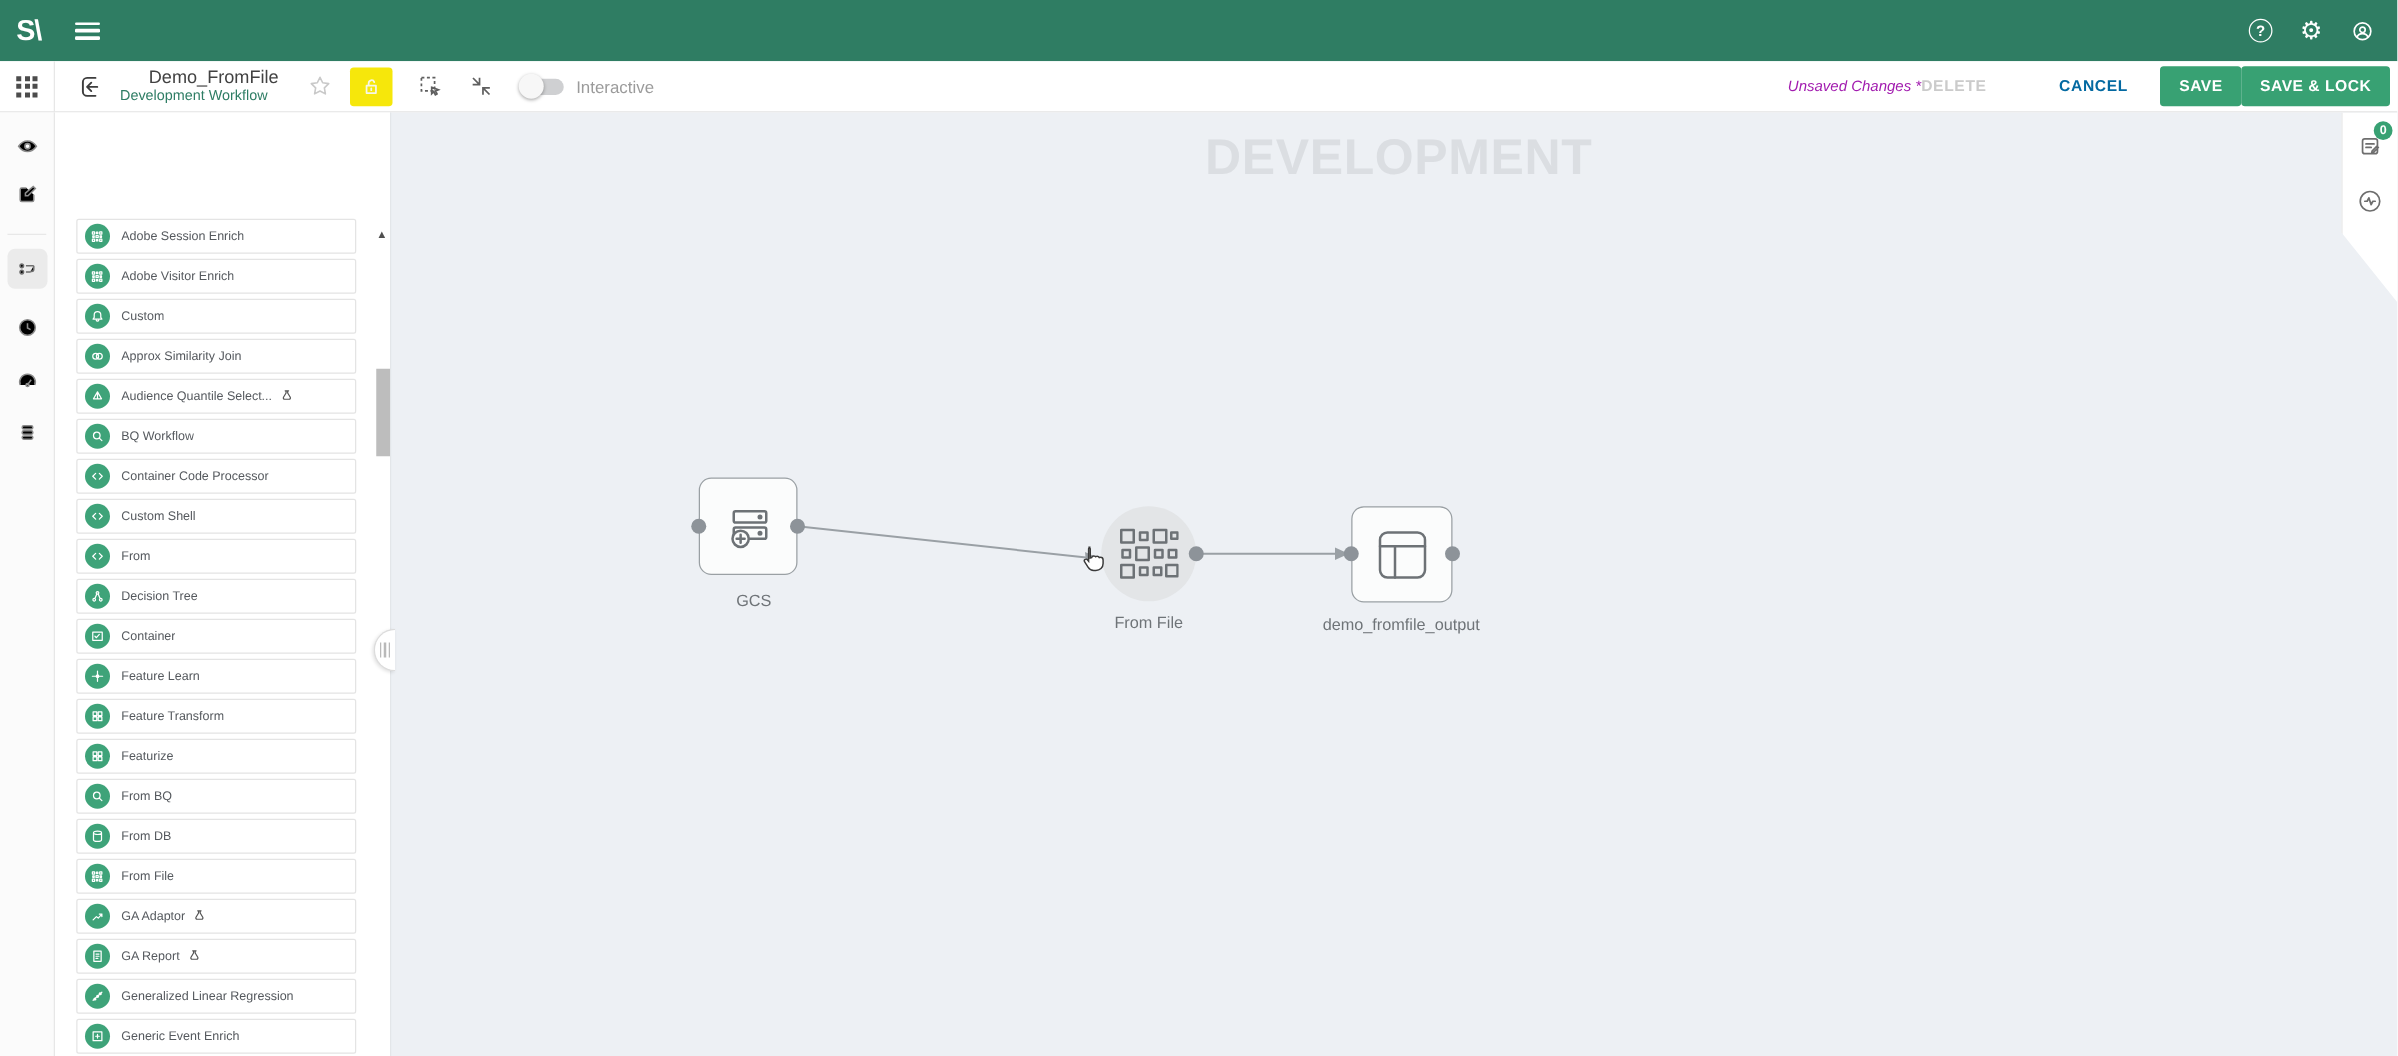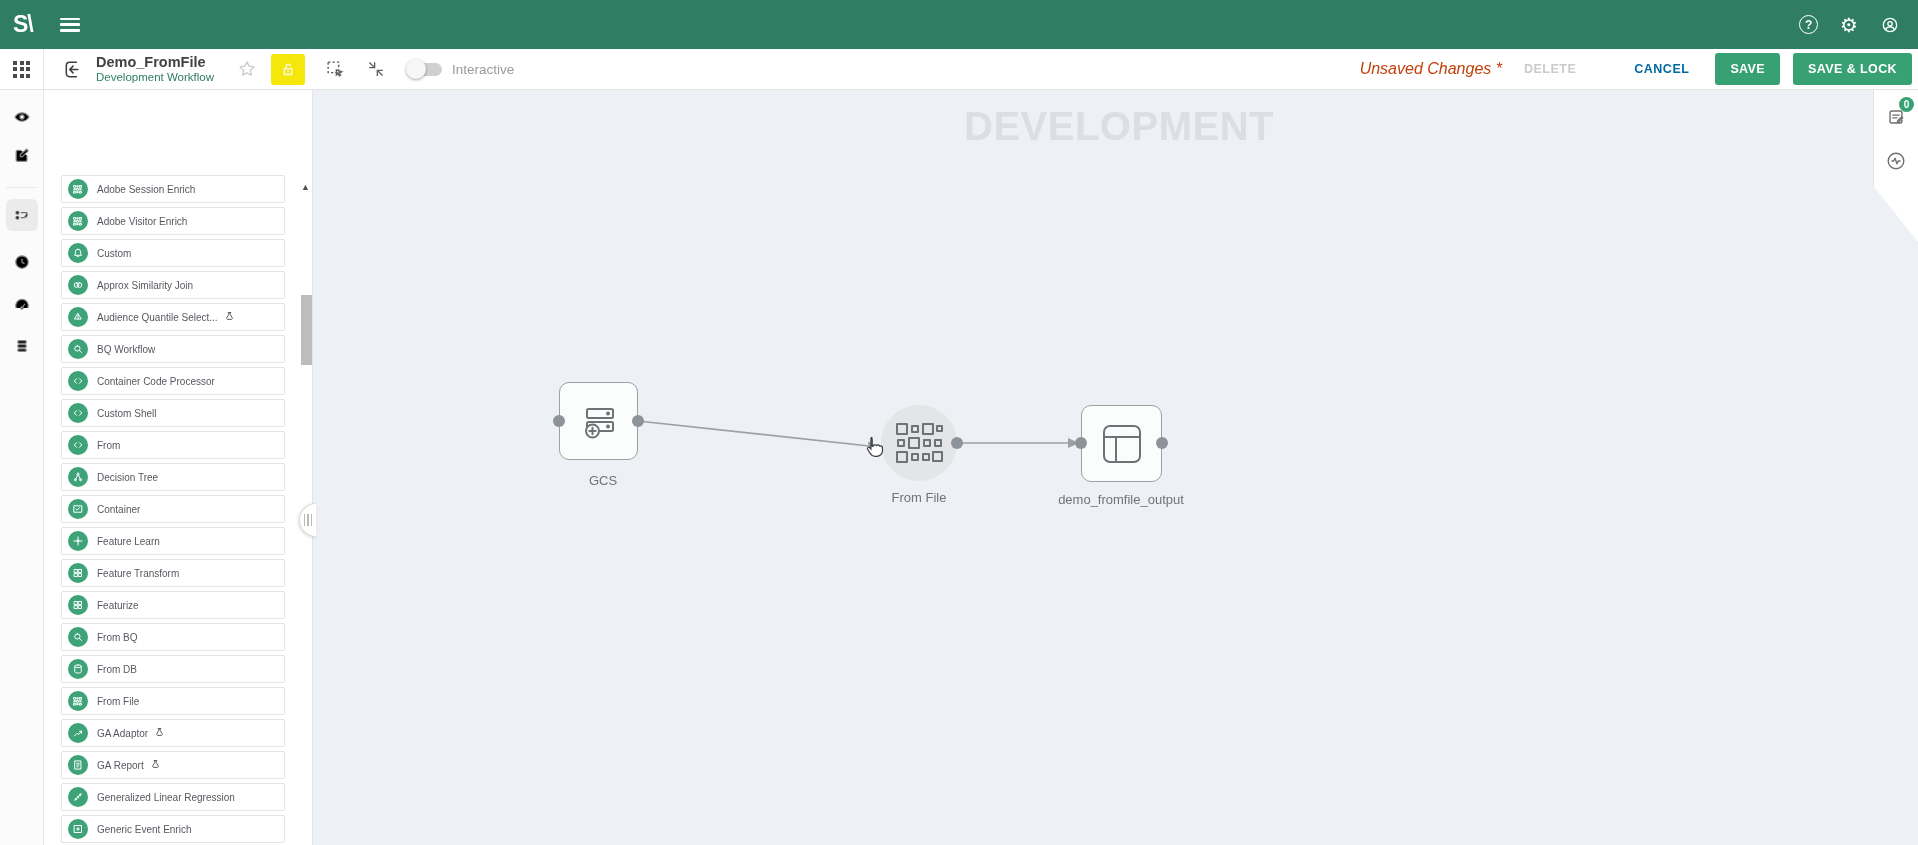--- a/index.html
+++ b/index.html
@@ -28,42 +28,42 @@
 
   
   .toolbar{position:absolute;left:0;top:49px;width:1918px;height:41px;background:#fff;
     border-bottom:1px solid #e4e4e4;display:flex;align-items:center;}
   .apps-cell{width:44px;height:41px;border-right:1px solid #e7e7e7;display:flex;align-items:center;justify-content:center;}
   .apps-grid{display:grid;grid-template-columns:repeat(3,4px);grid-gap:2.5px;}
   .apps-grid i{width:4px;height:4px;background:#4c4c4c;}
   .wf-icon{width:23px;height:23px;margin-left:18px;}
   .wf-icon path{stroke:#3d3d3d;}
   .title-block{margin-left:11px;line-height:1.15;}
-  .title-main{font-size:14.5px;font-weight:700;color:#424242;}
+  .title-main{font-size:14.5px;font-weight:400;color:#424242;margin-left:23px;}
   .title-sub{font-size:11.5px;color:#2e7d64;}
   .star{width:22px;height:22px;margin-left:22px;}
   .star path{stroke:#c9c9c9;stroke-width:1.4;}
   .lock-btn{width:34px;height:31px;background:var(--yellow);border-radius:3px;margin-left:13px;
     display:flex;align-items:center;justify-content:center;}
   .lock-btn svg{width:20px;height:20px;}
   .lock-btn path{stroke:#f7f7e8;stroke-width:1.7;}
   .tool-ic{width:22px;height:22px;margin-left:19px;}
   .tool-ic path,.tool-ic rect{stroke:#5f5f5f;stroke-width:1.5;fill:none;}
   .toggle{margin-left:22px;width:33px;height:13px;background:#cfd0d2;border-radius:7px;position:relative;}
   .toggle .knob{position:absolute;left:-3px;top:-3.5px;width:20px;height:20px;background:#f7f7f7;border-radius:50%;
     box-shadow:0 1px 3px rgba(0,0,0,.35);}
   .toggle-label{margin-left:10px;font-size:13.5px;color:#9b9b9b;}
   .toolbar-right{margin-left:auto;display:flex;align-items:center;padding-right:6px;}
-  .unsaved{font-style:italic;font-size:16px;color:#c2410c;margin-right:22px;}
+  .unsaved{font-style:italic;font-size:12px;color:#a21caf;}
   .txt-btn{font-size:12.5px;font-weight:700;letter-spacing:.5px;background:none;border:none;cursor:pointer;}
   .delete-btn{color:#cbcbcb;margin-right:58px;}
   .cancel-btn{color:#0369a1;margin-right:26px;}
   .btn-green{background:var(--accent);color:#fff;border:none;border-radius:3px;font-weight:700;
     font-size:12.5px;letter-spacing:.4px;padding:9px 15px;cursor:pointer;}
-  .save-btn{margin-right:13px;}
+  .save-btn{}
 
   
   .rail{position:absolute;left:0;top:90px;width:44px;height:755px;background:#fbfbfb;border-right:1px solid #e7e7e7;}
   .rail-item{position:absolute;left:50%;transform:translate(-50%,-50%);width:32px;height:32px;
     display:flex;align-items:center;justify-content:center;border-radius:6px;}
   .rail-item svg{width:20px;height:20px;}
   .rail-item path{stroke:#8b8b8b;stroke-width:1.5;}
   .rail-item.active{background:#ebebeb;}
   .rail-item.active path{stroke:#6f6f6f;}
   .rail-divider{position:absolute;left:6px;right:6px;top:97px;height:1px;background:#e8e8e8;}

